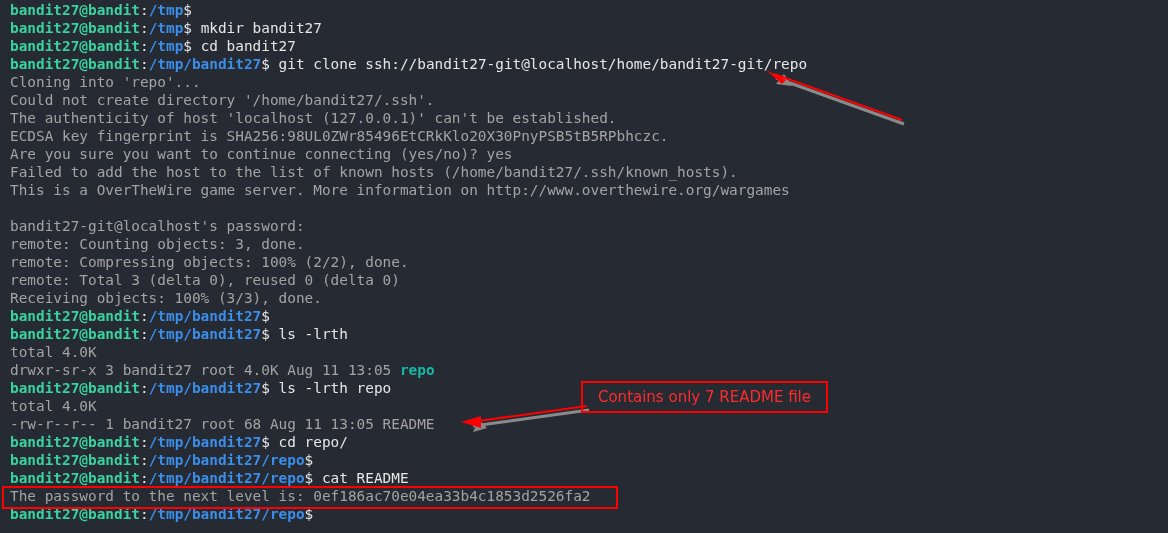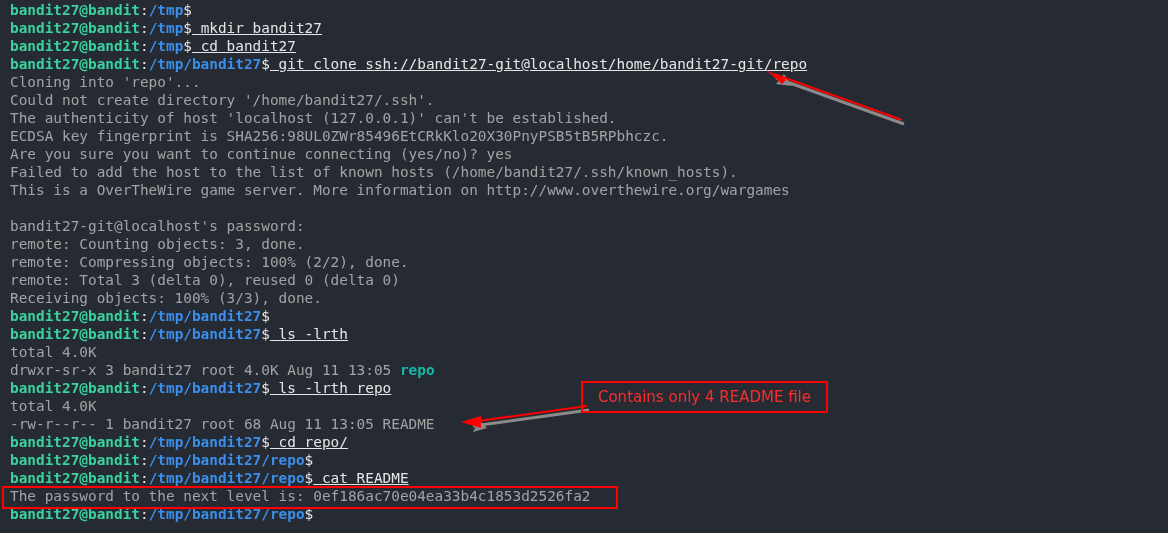--- a/index.html
+++ b/index.html
@@ -26,21 +26,21 @@
     white-space: pre;
   }
   .line {
     height: 18px;
     white-space: pre;
   }
   .userhost { color: #3ad3a0; font-weight: bold; }
   .colon    { color: #e6e6e6; }
   .path     { color: #3b8eea; font-weight: bold; }
   .dollar   { color: #e6e6e6; }
-  .cmd      { color: #e6e6e6; text-decoration: underline; }
+  .cmd      { color: #e6e6e6; }
   .out      { color: #a3a3a3; }
   .dir      { color: #14b8a6; font-weight: bold; }
 
   
   .callout {
     position: absolute;
     border: 2px solid #ff0000;
     color: #ff2b2b;
     font-family: "DejaVu Sans", "Liberation Sans", sans-serif;
     font-size: 15px;
@@ -91,16 +91,16 @@
 
   <svg id="arrow-readme" class="arrow-svg" viewBox="0 0 140 38">
     <line x1="134" y1="12" x2="18" y2="28" stroke="#8a8a8a" stroke-width="3"></line>
     <polygon points="18,34 32,30 24,22" fill="#8a8a8a"></polygon>
     <line x1="132" y1="8" x2="16" y2="24" stroke="#ff0000" stroke-width="2"></line>
     <polygon points="6,24 26,18 26,30" fill="#ff0000"></polygon>
   </svg>
 
 
   <div id="callout-readme" class="callout">
-    <span>Contains only 4 README file</span>
+    <span>Contains only 7 README file</span>
   </div>
 
 </div>
 
 </body></html>

